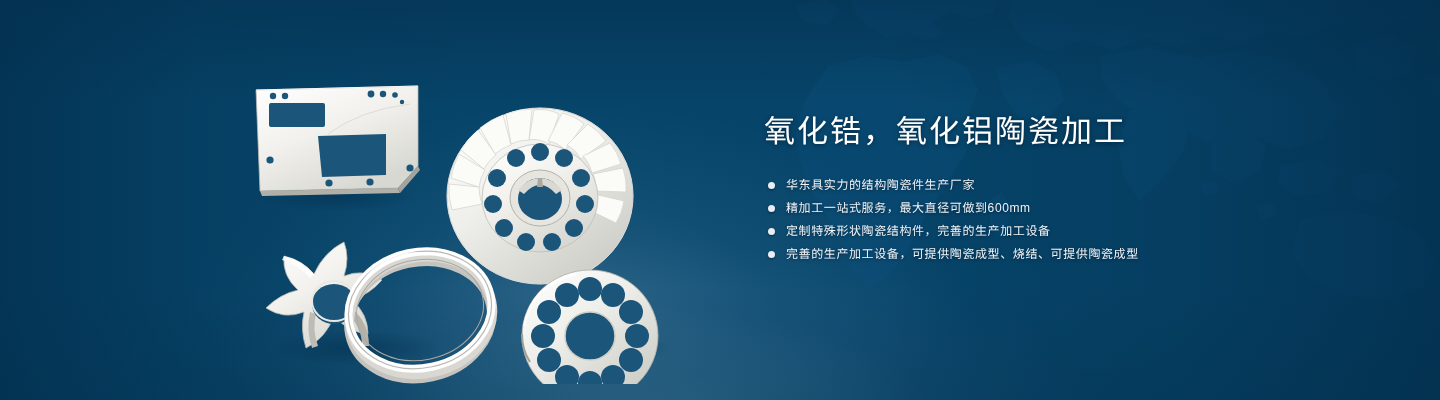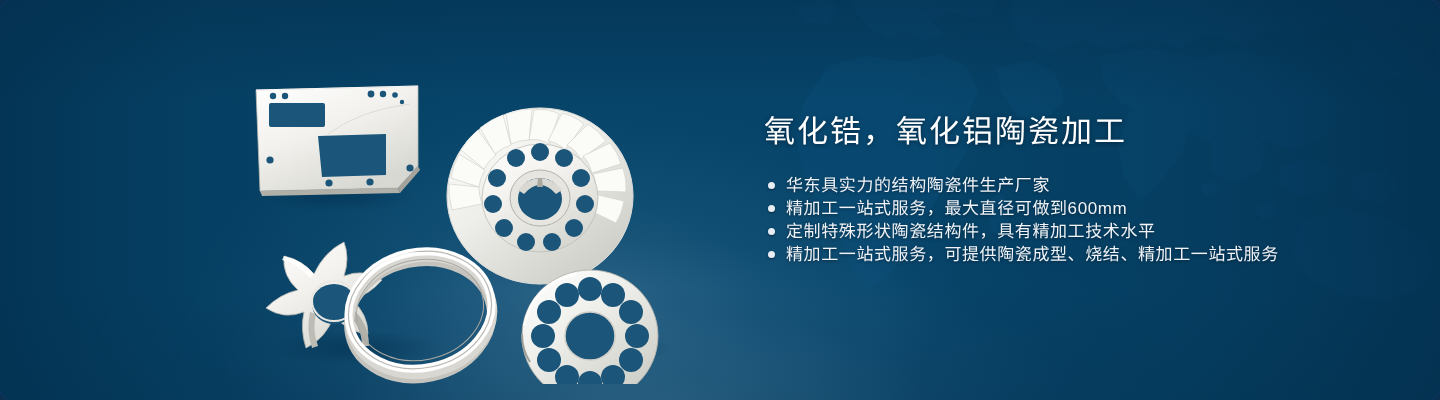--- a/index.html
+++ b/index.html
@@ -8,21 +8,20 @@
     padding: 0;
     background: #0a2f4d;
   }
   .banner {
     position: relative;
     width: 1440px;
     height: 400px;
     overflow: hidden;
     font-family: "Liberation Sans", "DejaVu Sans", sans-serif;
     background: #6d28d9;
-    border-radius: 10px;
   }
   
   .bg-base {
     position: absolute;
     inset: 0;
     background: #064469;
   }
   .bg-glow {
     position: absolute;
     left: -6%;
@@ -114,21 +113,21 @@
   .dot {
     flex: 0 0 auto;
     width: 7px;
     height: 7px;
     border-radius: 50%;
     background: #e8eef3;
     margin: 0 11px 0 4px;
     box-shadow: 0 1px 2px rgba(0,10,25,0.5);
   }
   .bullet-text {
-    font-size: 17px;
+    font-size: 12px;
     line-height: 23px;
     color: #f0f4f8;
     letter-spacing: 0.6px;
     white-space: nowrap;
     text-shadow: 0 1px 3px rgba(0,14,30,0.5);
   }
 </style>
 </head>
 <body>
 
@@ -333,22 +332,22 @@
       <li class="bullet">
         <span class="dot"></span>
         <span class="bullet-text">华东具实力的结构陶瓷件生产厂家</span>
       </li>
       <li class="bullet">
         <span class="dot"></span>
         <span class="bullet-text">精加工一站式服务，最大直径可做到600mm</span>
       </li>
       <li class="bullet">
         <span class="dot"></span>
-        <span class="bullet-text">定制特殊形状陶瓷结构件，具有精加工技术水平</span>
+        <span class="bullet-text">定制特殊形状陶瓷结构件，完善的生产加工设备</span>
       </li>
       <li class="bullet">
         <span class="dot"></span>
-        <span class="bullet-text">精加工一站式服务，可提供陶瓷成型、烧结、精加工一站式服务</span>
+        <span class="bullet-text">完善的生产加工设备，可提供陶瓷成型、烧结、可提供陶瓷成型</span>
       </li>
     </ul>
   </div>
 
 </div>
 
 </body></html>

